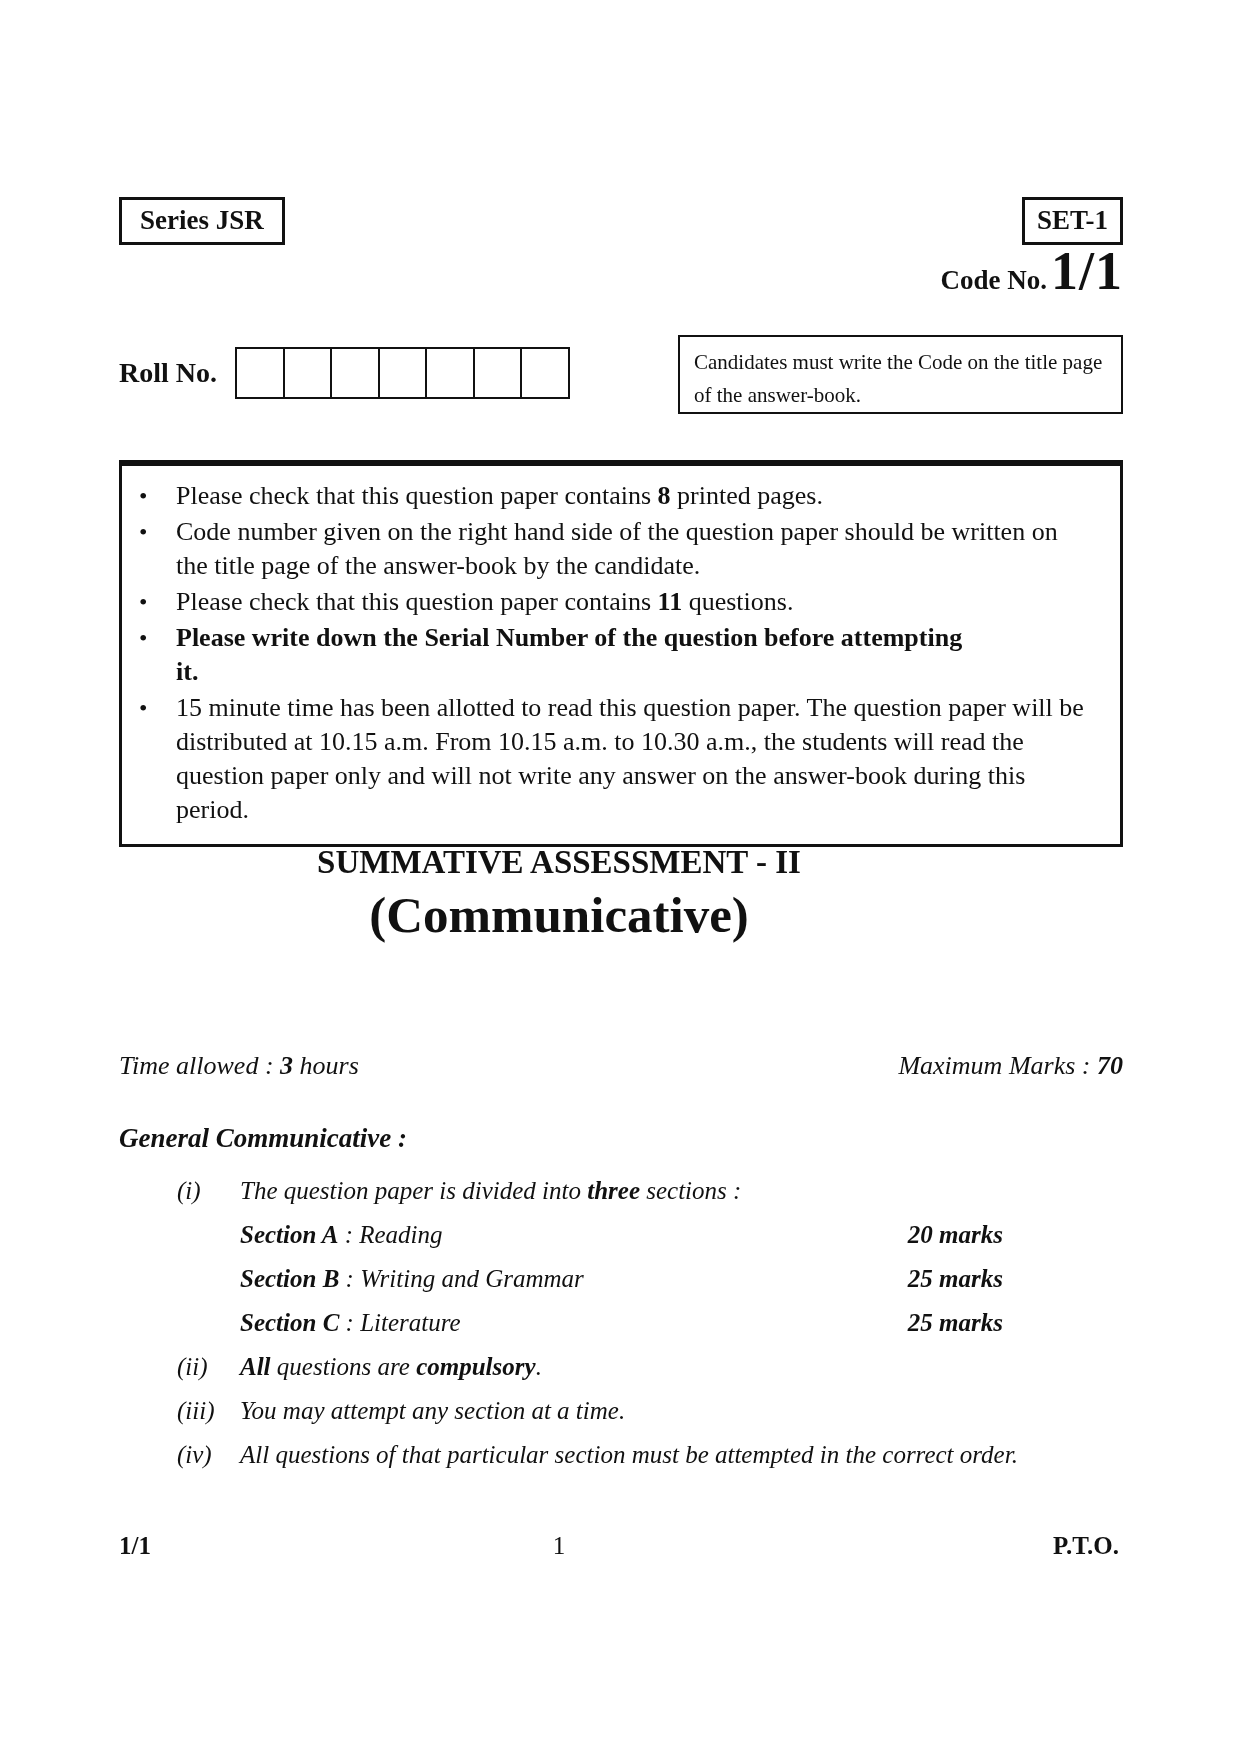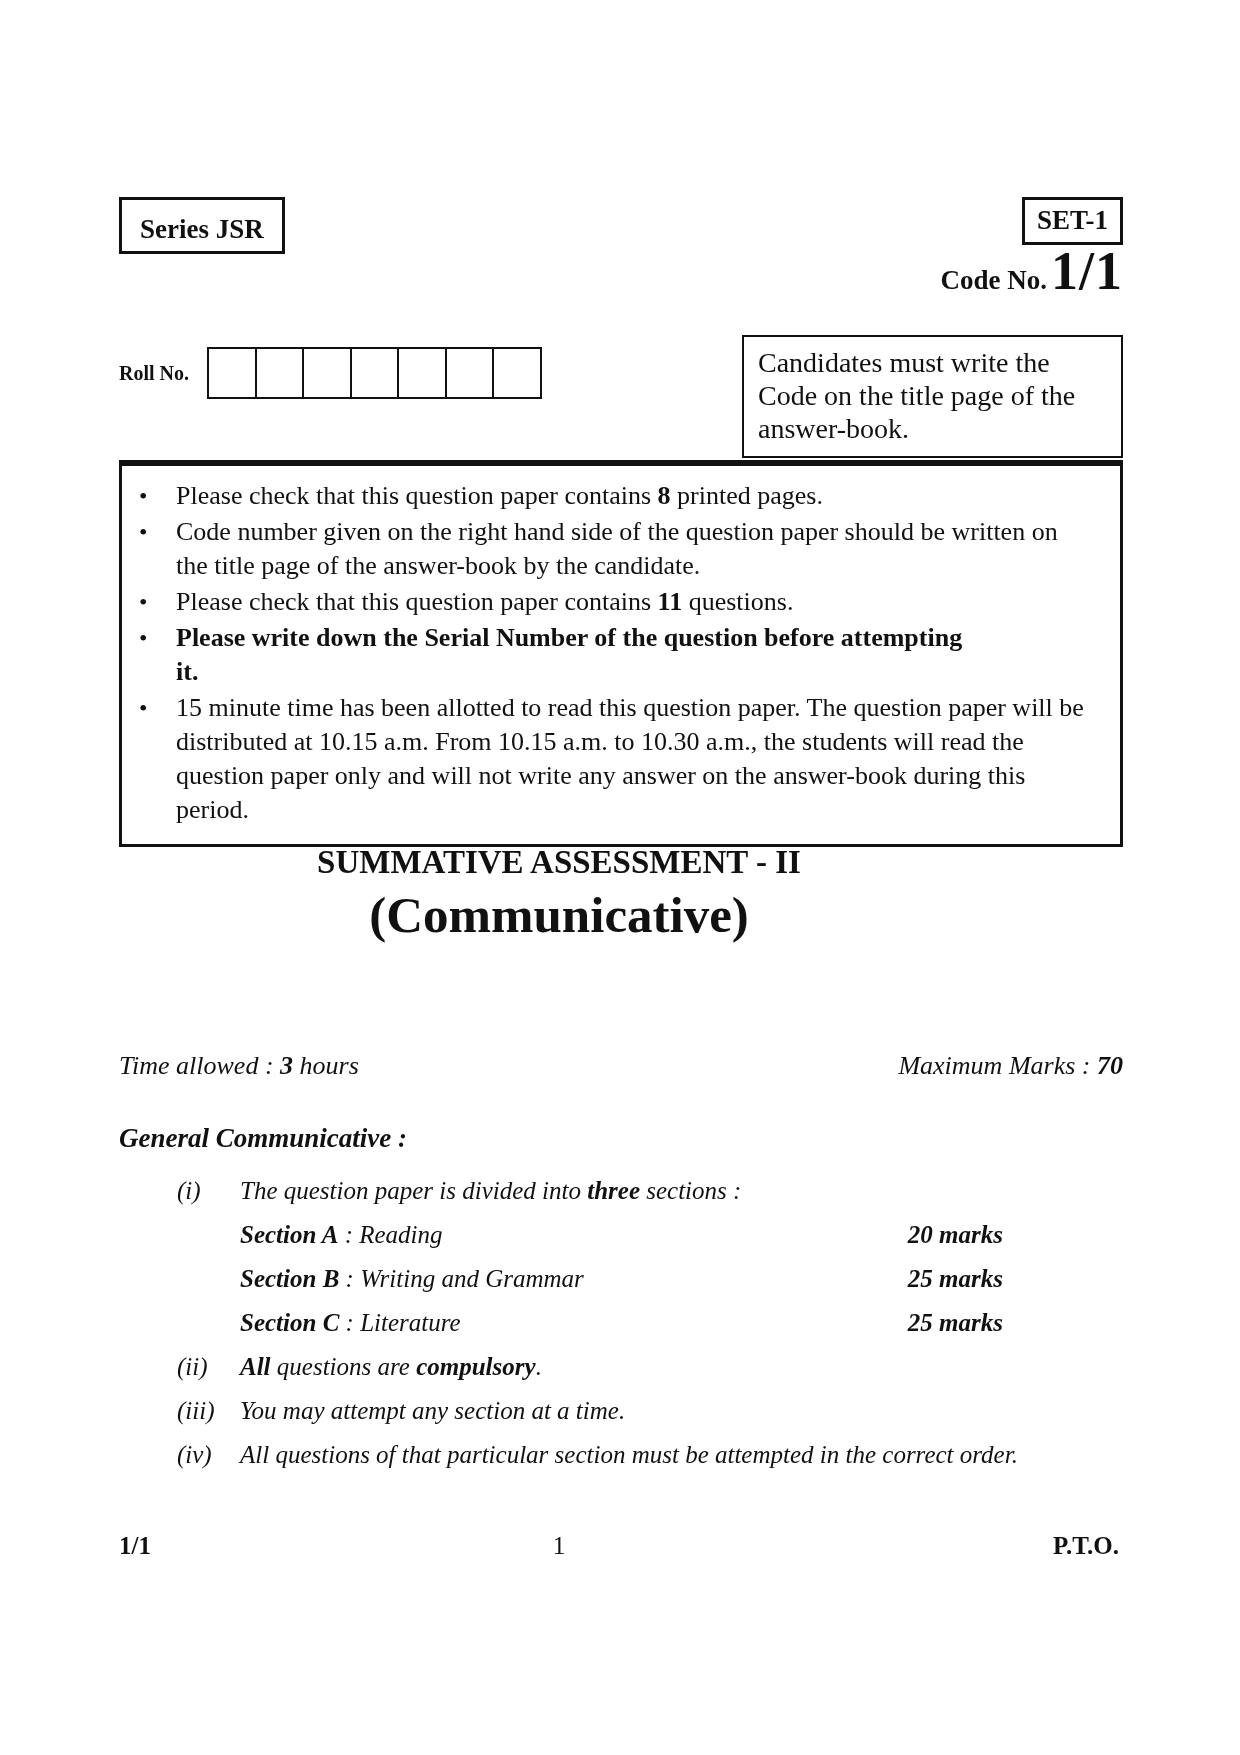--- a/index.html
+++ b/index.html
@@ -20,21 +20,21 @@
     top: 0;
     width: 1004px;
     height: 100%;
   }
 
   
   .series-box, .set-box {
     position: absolute;
     top: 197px;
     border: 3px solid #111;
-    padding: 12px 18px 5px 18px;
+    padding: 3px 18px 5px 18px;
     font-weight: bold;
     font-size: 27px;
     line-height: 34px;
     white-space: nowrap;
   }
   .series-box { left: 0; }
   .set-box { right: 0; padding: 3px 12px 5px 12px; }
 
   
   .code-row {
@@ -46,36 +46,36 @@
   }
   .code-label { font-weight: bold; font-size: 27px; }
   .code-value { font-weight: bold; font-size: 54px; letter-spacing: 1px; }
 
   
   .roll-candidates { position: absolute; top: 335px; left: 0; right: 0; height: 130px; }
   .candidates-box {
     position: absolute;
     top: 0;
     right: 0;
-    width: 381px;
+    width: 445px;
     border: 2.5px solid #111;
-    padding: 9px 14px 11px 14px;
-    font-size: 28px;
+    padding: 9px 14px 0 14px;
+    font-size: 21px;
     line-height: 33px;
   }
   .roll-group {
     position: absolute;
     left: 0;
     top: 12px;
     display: flex;
     align-items: center;
   }
   .roll-label {
     font-weight: bold;
-    font-size: 20px;
+    font-size: 28px;
     margin-right: 18px;
     text-align: right;
   }
   .roll-cells { display: flex; }
   .roll-cells .roll-cell {
     width: 50px;
     height: 52px;
     border: 2.5px solid #111;
     background: #fff;
   }

